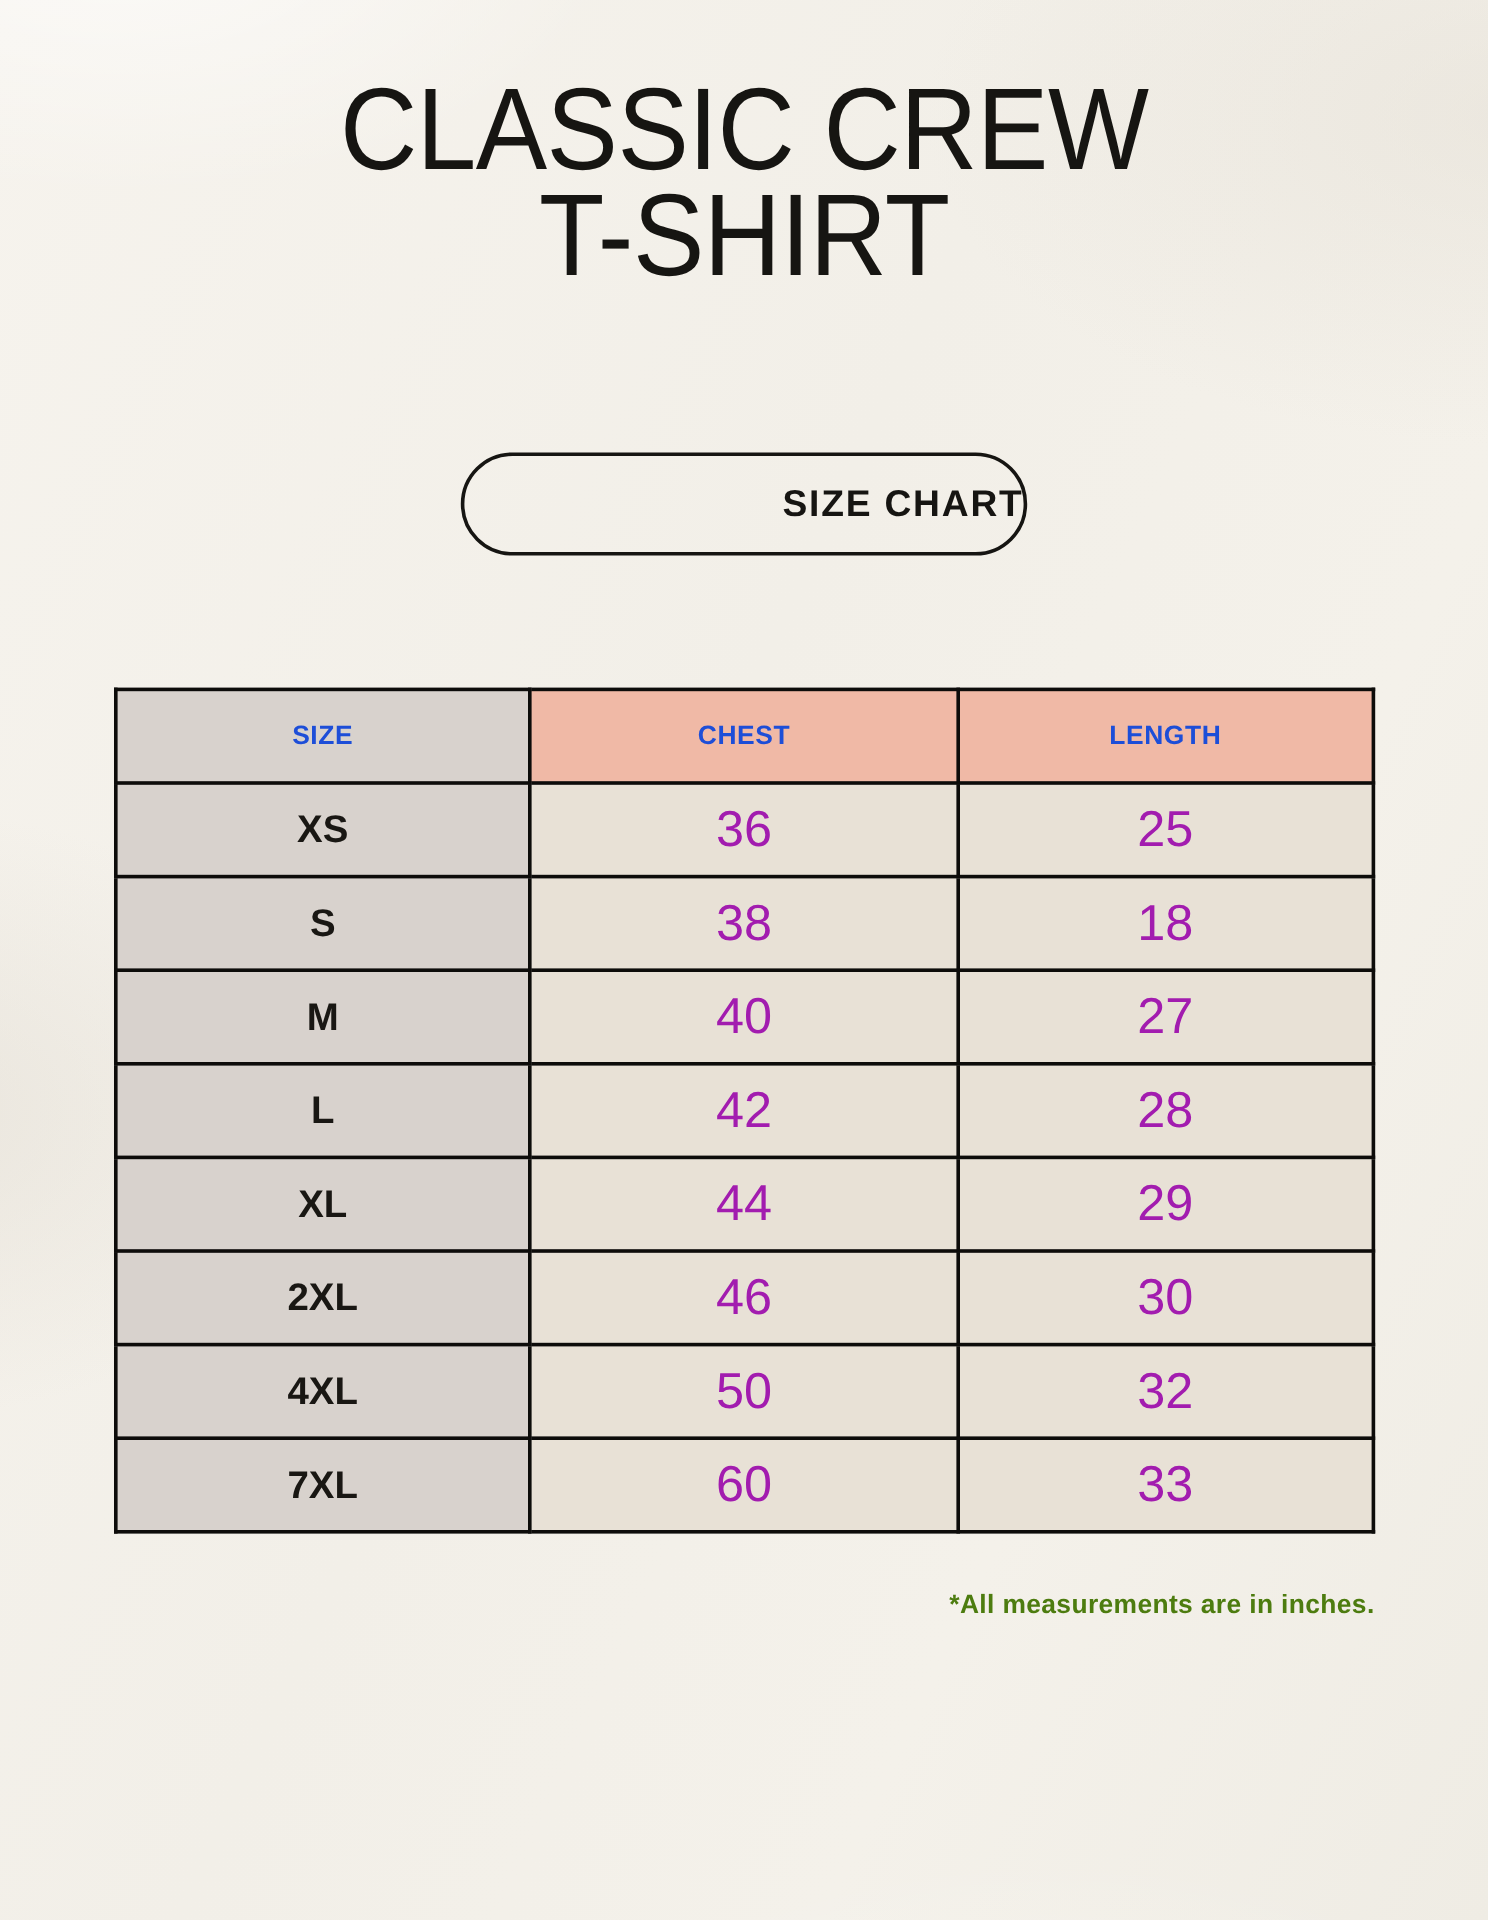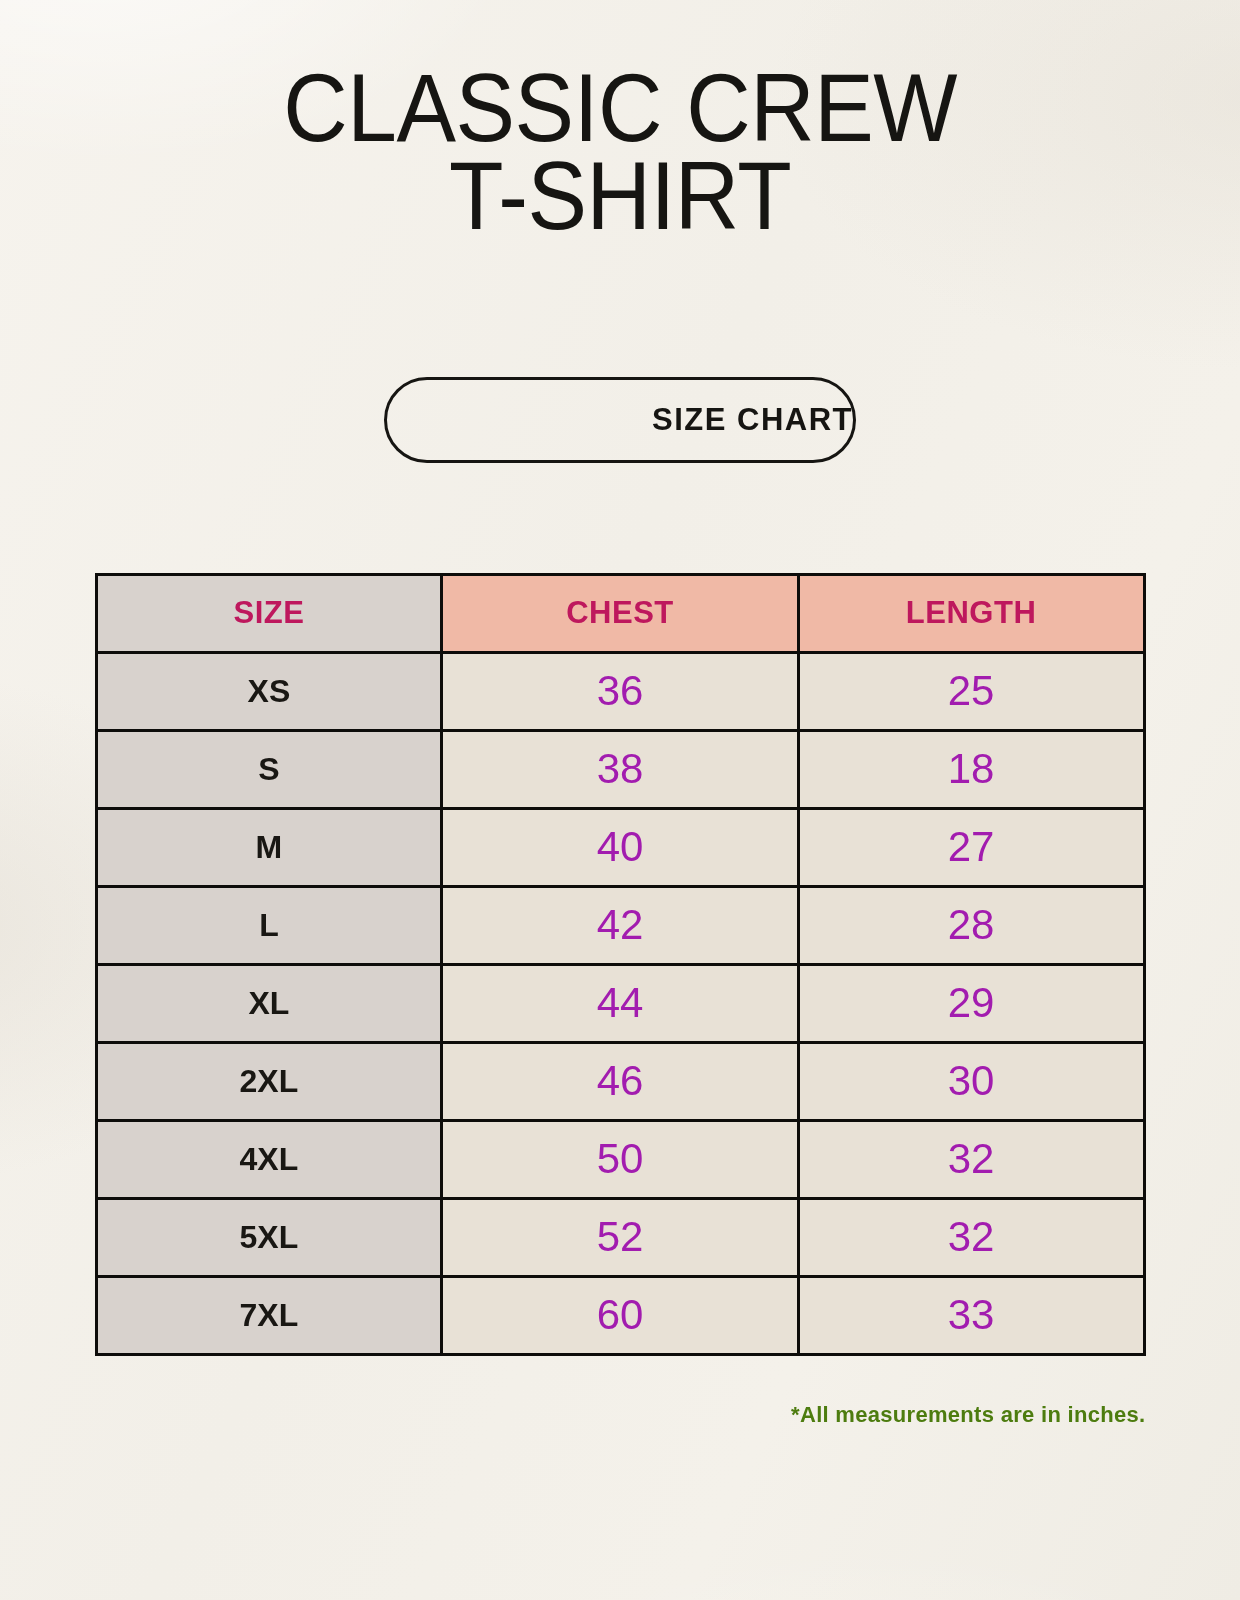--- a/index.html
+++ b/index.html
@@ -77,24 +77,24 @@
     height: 78px;
     text-align: center;
     vertical-align: middle;
   }
 
   .size-chart col.c-size   { width: 33%; }
   .size-chart col.c-chest  { width: 34%; }
   .size-chart col.c-length { width: 33%; }
 
   .size-chart thead th {
-    font-size: 31px;
+    font-size: 22px;
     font-weight: 700;
     letter-spacing: 0.5px;
-    color: #be185d;
+    color: #1d4ed8;
   }
 
   .size-chart thead th.head-size   { background: #d8d2cd; }
   .size-chart thead th.head-accent { background: #f0b9a6; }
 
   .size-chart tbody th.size-cell {
     background: #d8d2cd;
     font-size: 32px;
     font-weight: 700;
     color: #191713;
@@ -175,25 +175,20 @@
             <th scope="row" class="size-cell">2XL</th>
             <td class="value-cell">46</td>
             <td class="value-cell">30</td>
           </tr>
           <tr>
             <th scope="row" class="size-cell">4XL</th>
             <td class="value-cell">50</td>
             <td class="value-cell">32</td>
           </tr>
           <tr>
-            <th scope="row" class="size-cell">5XL</th>
-            <td class="value-cell">52</td>
-            <td class="value-cell">32</td>
-          </tr>
-          <tr>
             <th scope="row" class="size-cell">7XL</th>
             <td class="value-cell">60</td>
             <td class="value-cell">33</td>
           </tr>
         </tbody>
     </table>
   </div>
 
   <div class="footnote">*All measurements are in inches.</div>
 

